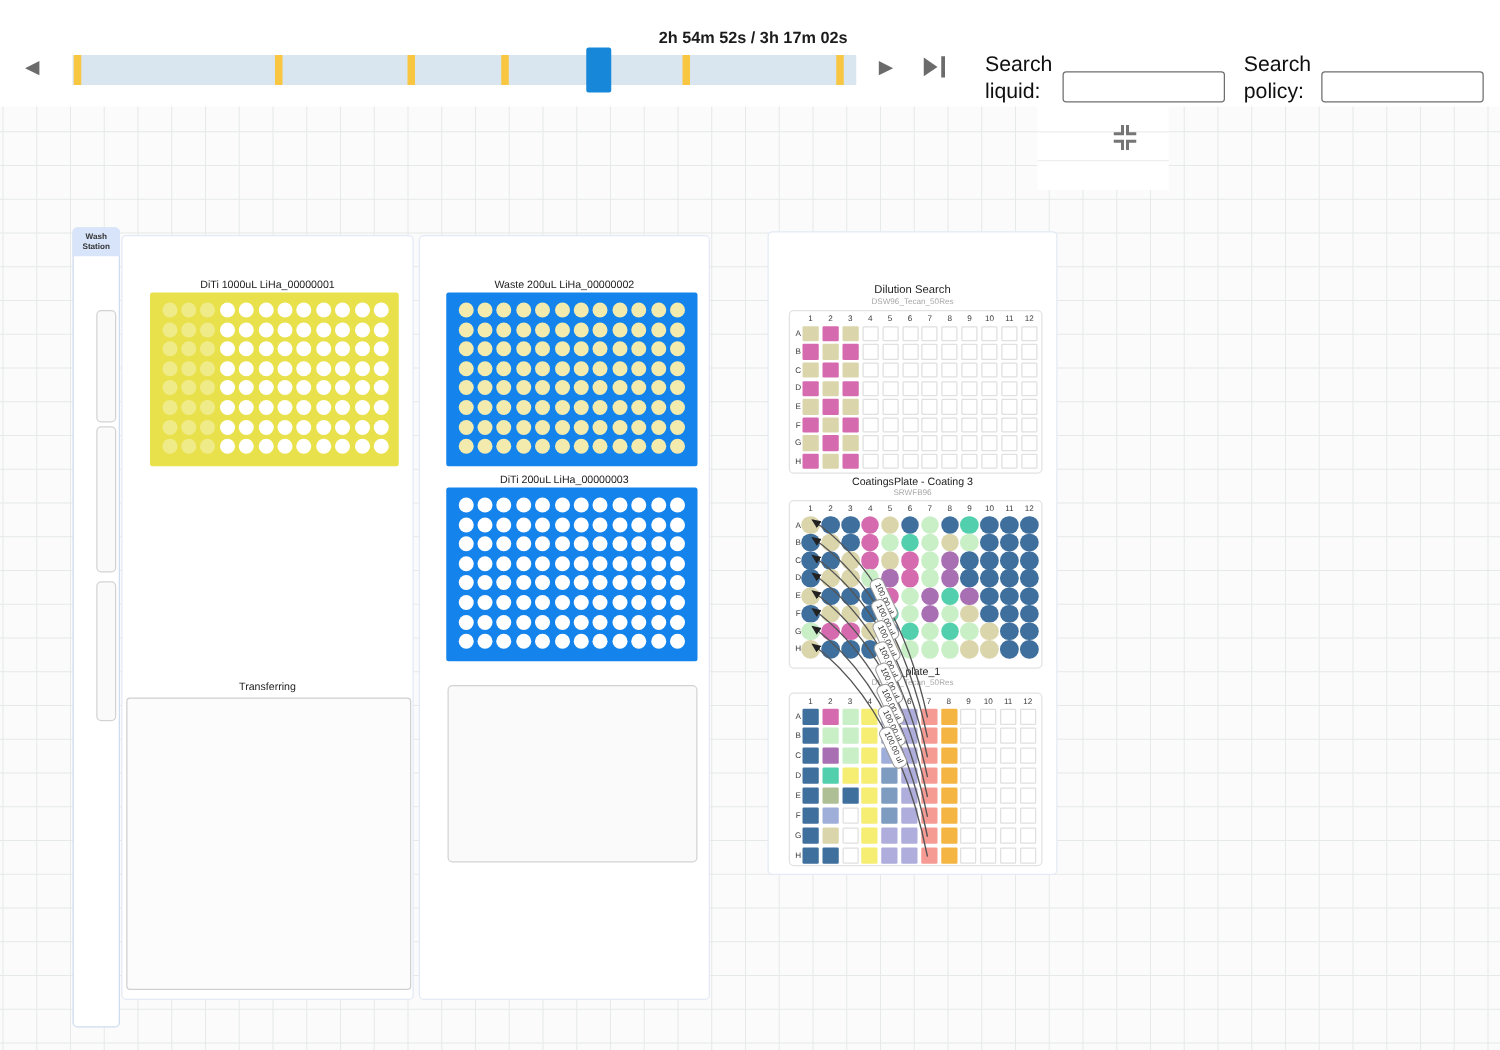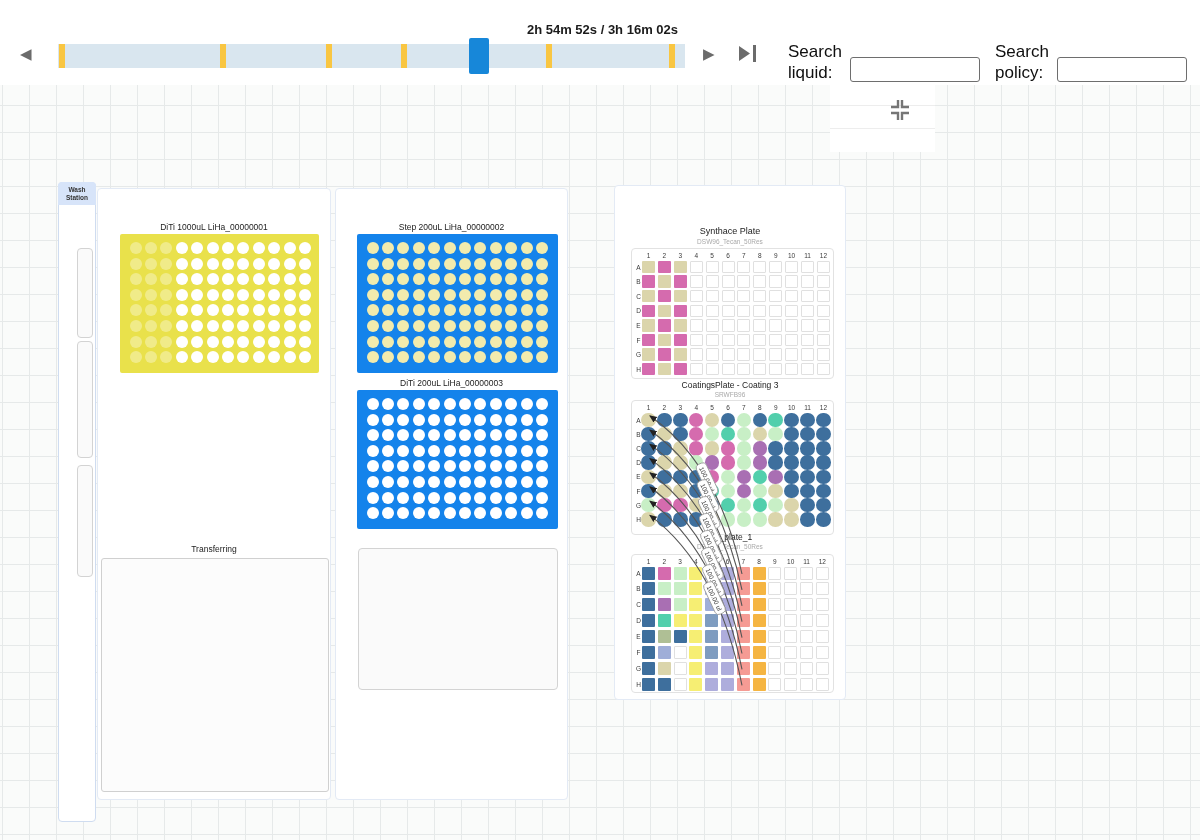--- a/index.html
+++ b/index.html
@@ -40,21 +40,21 @@
   .sqwell{position:absolute;border-radius:1px;box-sizing:border-box;}
   .cwell{position:absolute;border-radius:50%;}
 
   #arrows-svg{position:absolute;left:0;top:0;width:1200px;height:755px;pointer-events:none;z-index:8;}
   .vol-label{font-size:6.5px;fill:#333;}
 </style>
 </head>
 <body>
 
 <div class="topbar">
-  <div class="step-time">2h 54m 52s / 3h 16m 02s</div>
+  <div class="step-time">2h 54m 52s / 3h 17m 02s</div>
 
   <button class="nav-btn" style="left:20px;top:46px;font-size:15px;">◀</button>
   <div class="tl-track" id="tl-track" style="background: rgb(217, 230, 239);">
       <div class="tl-marker" style="left: calc(0.6% - 3px); background: rgb(249, 198, 66);"></div>
       <div class="tl-marker" style="left: calc(26.3% - 3px); background: rgb(249, 198, 66);"></div>
       <div class="tl-marker" style="left: calc(43.2% - 3px); background: rgb(249, 198, 66);"></div>
       <div class="tl-marker" style="left: calc(55.2% - 3px); background: rgb(249, 198, 66);"></div>
       <div class="tl-marker" style="left: calc(66.2% - 3px); background: rgb(249, 198, 66);"></div>
       <div class="tl-marker" style="left: calc(78.3% - 3px); background: rgb(249, 198, 66);"></div>
       <div class="tl-marker" style="left: calc(97.9% - 3px); background: rgb(249, 198, 66);"></div>
@@ -197,21 +197,21 @@
         <div class="tip" style="left: 132.7px; top: 117.2px; width: 12px; height: 12px; background: rgb(255, 255, 255);"></div>
         <div class="tip" style="left: 148.1px; top: 117.2px; width: 12px; height: 12px; background: rgb(255, 255, 255);"></div>
         <div class="tip" style="left: 163.5px; top: 117.2px; width: 12px; height: 12px; background: rgb(255, 255, 255);"></div>
         <div class="tip" style="left: 178.9px; top: 117.2px; width: 12px; height: 12px; background: rgb(255, 255, 255);"></div>
       </div>
     <div class="plate-title" style="top:355px;">Transferring</div>
     <div class="waste-box" style="left:3px;top:369px;width:228px;height:234px;"></div>
   </div>
 
   <div class="panel" style="left:335px;top:103px;width:233px;height:612px;">
-    <div class="plate-title" style="top:33px;">Step 200uL LiHa_00000002</div>
+    <div class="plate-title" style="top:33px;">Waste 200uL LiHa_00000002</div>
     <div class="tipbox" id="tipbox-1" style="left: 21px; top: 45px; width: 201px; height: 139px; background: rgb(20, 131, 235);">
         <div class="tip" style="left: 9.5px; top: 8px; width: 12px; height: 12px; background: rgb(242, 235, 173);"></div>
         <div class="tip" style="left: 24.9px; top: 8px; width: 12px; height: 12px; background: rgb(242, 235, 173);"></div>
         <div class="tip" style="left: 40.3px; top: 8px; width: 12px; height: 12px; background: rgb(242, 235, 173);"></div>
         <div class="tip" style="left: 55.7px; top: 8px; width: 12px; height: 12px; background: rgb(242, 235, 173);"></div>
         <div class="tip" style="left: 71.1px; top: 8px; width: 12px; height: 12px; background: rgb(242, 235, 173);"></div>
         <div class="tip" style="left: 86.5px; top: 8px; width: 12px; height: 12px; background: rgb(242, 235, 173);"></div>
         <div class="tip" style="left: 101.9px; top: 8px; width: 12px; height: 12px; background: rgb(242, 235, 173);"></div>
         <div class="tip" style="left: 117.3px; top: 8px; width: 12px; height: 12px; background: rgb(242, 235, 173);"></div>
         <div class="tip" style="left: 132.7px; top: 8px; width: 12px; height: 12px; background: rgb(242, 235, 173);"></div>
@@ -400,21 +400,21 @@
         <div class="tip" style="left: 132.7px; top: 117.2px; width: 12px; height: 12px; background: rgb(255, 255, 255);"></div>
         <div class="tip" style="left: 148.1px; top: 117.2px; width: 12px; height: 12px; background: rgb(255, 255, 255);"></div>
         <div class="tip" style="left: 163.5px; top: 117.2px; width: 12px; height: 12px; background: rgb(255, 255, 255);"></div>
         <div class="tip" style="left: 178.9px; top: 117.2px; width: 12px; height: 12px; background: rgb(255, 255, 255);"></div>
       </div>
     <div class="slot" style="left:22px;top:359px;width:200px;height:142px;"></div>
   </div>
 
   <div class="panel" style="left:614px;top:100px;width:232px;height:515px;">
 
-    <div class="plate-title" style="top:40px;font-size:9px;">Synthace Plate</div>
+    <div class="plate-title" style="top:40px;font-size:9px;">Dilution Search</div>
     <div class="plate-sub" style="top:52px;">DSW96_Tecan_50Res</div>
     <div class="mp-block" id="mpblock-0" style="left:16px;top:62px;width:203px;height:131px;">
         <div class="gridlabel" style="left: 9.5px; top: 3px; width: 14px;">1</div>
         <div class="gridlabel" style="left: 25.4px; top: 3px; width: 14px;">2</div>
         <div class="gridlabel" style="left: 41.3px; top: 3px; width: 14px;">3</div>
         <div class="gridlabel" style="left: 57.2px; top: 3px; width: 14px;">4</div>
         <div class="gridlabel" style="left: 73.1px; top: 3px; width: 14px;">5</div>
         <div class="gridlabel" style="left: 89px; top: 3px; width: 14px;">6</div>
         <div class="gridlabel" style="left: 104.9px; top: 3px; width: 14px;">7</div>
         <div class="gridlabel" style="left: 120.8px; top: 3px; width: 14px;">8</div>

